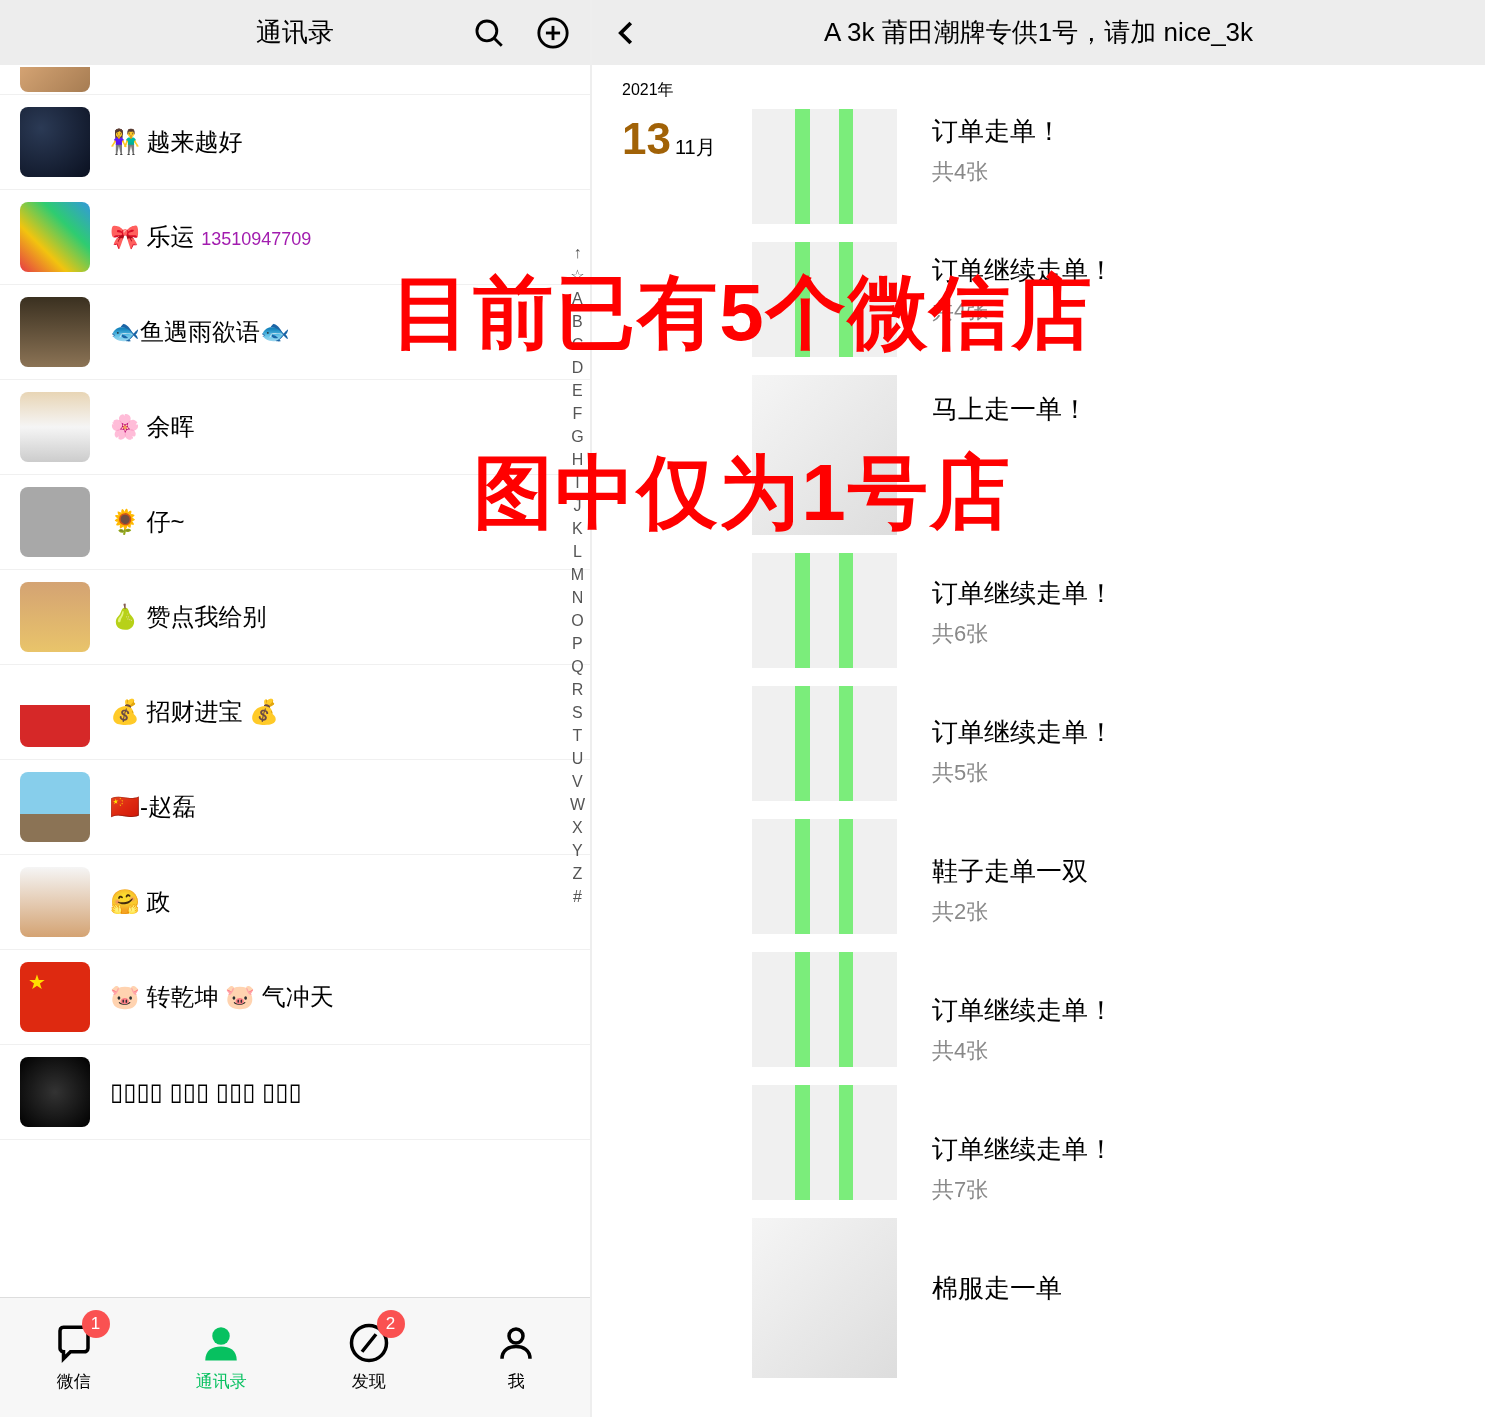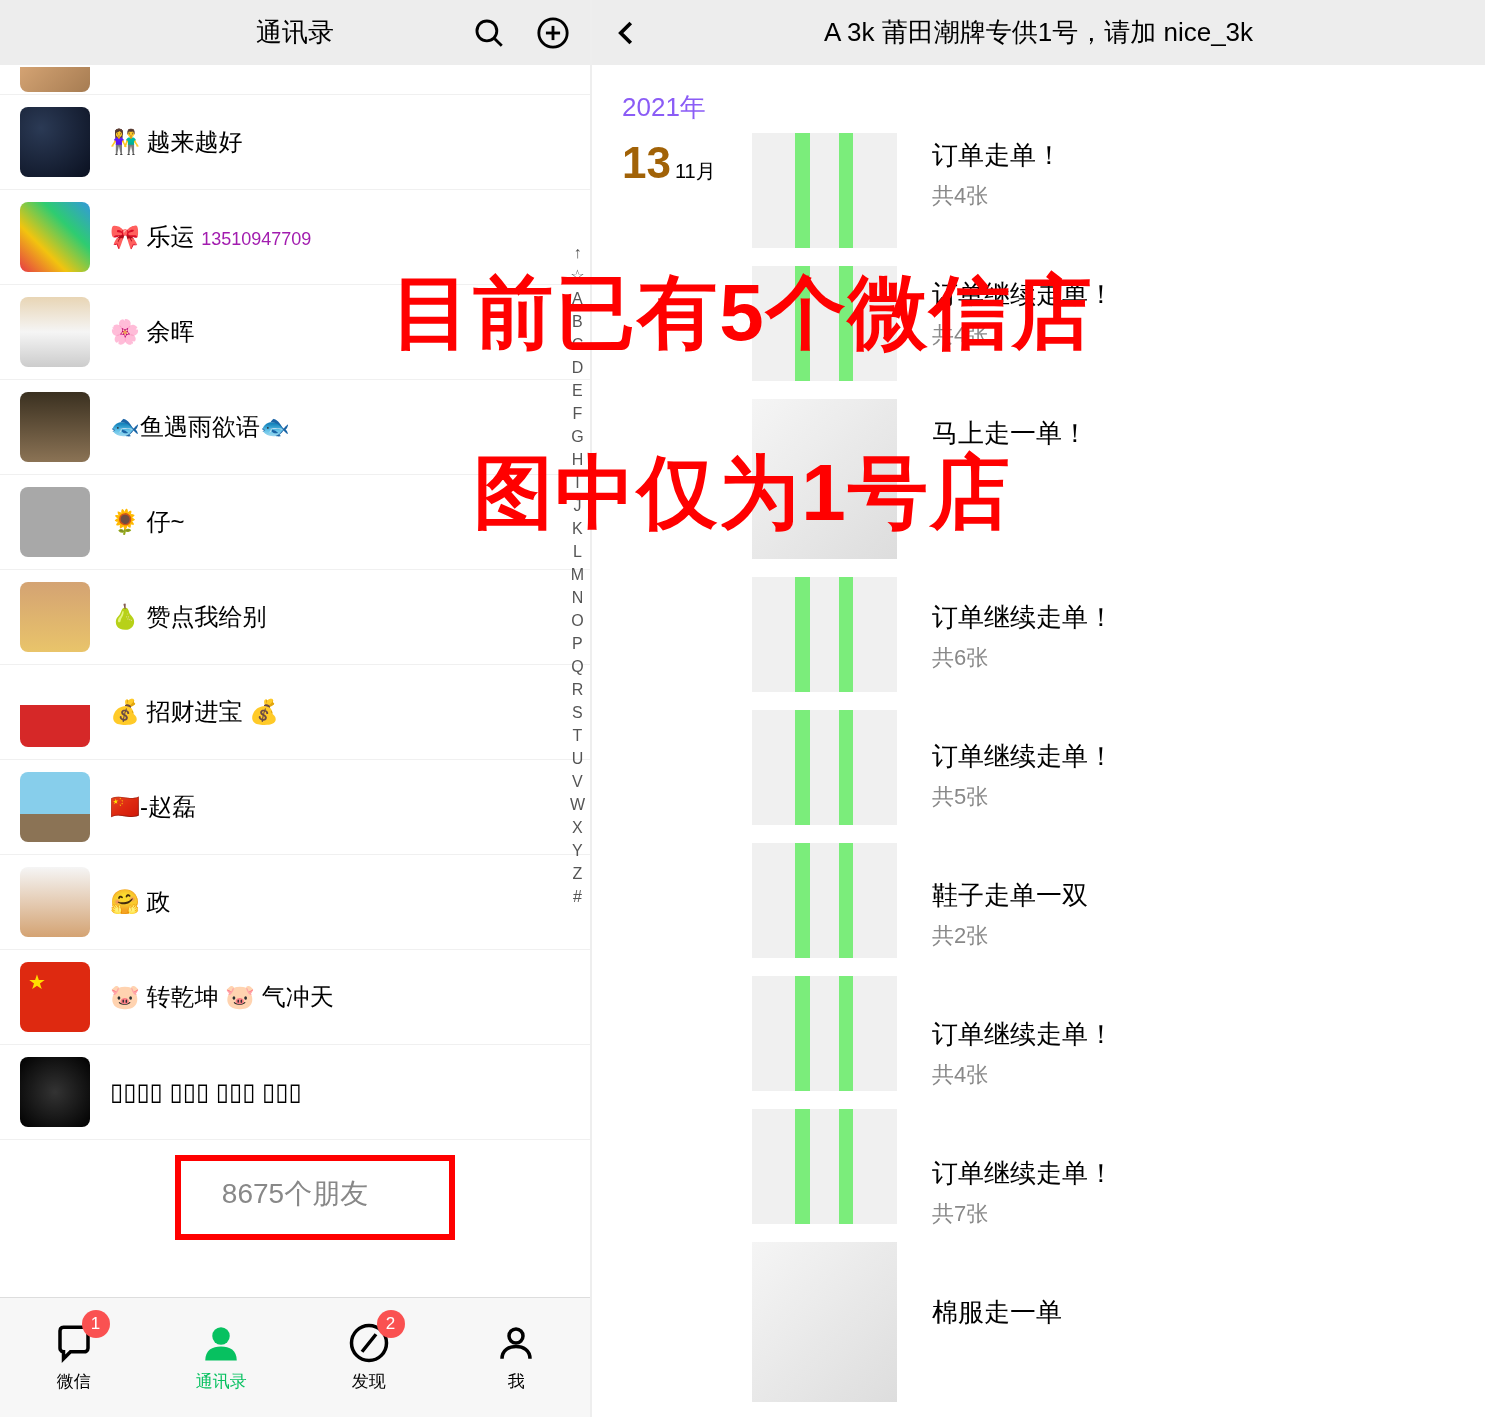--- a/index.html
+++ b/index.html
@@ -56,21 +56,21 @@
 .tab.active svg { fill: #07c160; }
 .badge { position: absolute; top: 12px; right: 38px; background: #fa5151; color: #fff; border-radius: 14px; min-width: 28px; height: 28px; display: flex; align-items: center; justify-content: center; font-size: 17px; font-weight: 500; }
 
 
 .right-header { height: 65px; display: flex; align-items: center; padding: 0 20px; background: #ededed; }
 .back-btn { width: 30px; height: 30px; cursor: pointer; margin-right: 15px; }
 .right-title { font-size: 26px; color: #000; flex: 1; text-align: center; padding-right: 45px; white-space: nowrap; }
 
 
 .feed { flex: 1; overflow-y: hidden; background: #fff; }
-.year-label { font-size: 26px; color: #8b5cf6; padding: 25px 0 8px 30px; }
+.year-label { font-size: 16px; color: #000000; padding: 15px 0 8px 30px; }
 .feed-row { display: flex; padding: 0 30px; }
 .date-col { width: 130px; flex-shrink: 0; padding-top: 5px; }
 .date-day { font-size: 44px; font-weight: 700; color: #a16207; display: inline-block; }
 .date-month { font-size: 20px; color: #000; margin-left: 4px; text-align: right; }
 .thumbs-col { width: 155px; flex-shrink: 0; }
 .text-col { flex: 1; padding-left: 25px; }
 .post { margin-bottom: 18px; }
 .thumb { width: 145px; height: 115px; background: #e8e8e8; background-image: linear-gradient(90deg, #f0f0f0 0%, #f0f0f0 30%, #7bed7b 30%, #7bed7b 40%, #f0f0f0 40%, #f0f0f0 60%, #7bed7b 60%, #7bed7b 70%, #f0f0f0 70%), linear-gradient(0deg, #ddd 50%, #eee 50%); background-size: 100% 20px, 100% 100%; margin-bottom: 6px; }
 .thumb-single { height: 160px; background-image: linear-gradient(135deg, #f5f5f5, #ddd); background-size: cover; }
 .post-text { font-size: 26px; color: #000; padding-top: 5px; }
@@ -111,26 +111,26 @@
         </div>
         <div class="contact-item">
           <div class="avatar av-1"></div>
           <div class="contact-name">👫 越来越好 </div>
         </div>
         <div class="contact-item">
           <div class="avatar av-2"></div>
           <div class="contact-name">🎀 乐运 <span class="sub">13510947709</span></div>
         </div>
         <div class="contact-item">
+          <div class="avatar av-4"></div>
+          <div class="contact-name">🐟鱼遇雨欲语🐟 </div>
+        </div>
+        <div class="contact-item">
           <div class="avatar av-3"></div>
           <div class="contact-name">🌸 余晖 </div>
-        </div>
-        <div class="contact-item">
-          <div class="avatar av-4"></div>
-          <div class="contact-name">🐟鱼遇雨欲语🐟 </div>
         </div>
         <div class="contact-item">
           <div class="avatar av-5"></div>
           <div class="contact-name">🌻 仔~ </div>
         </div>
         <div class="contact-item">
           <div class="avatar av-6"></div>
           <div class="contact-name">🍐 赞点我给别 </div>
         </div>
         <div class="contact-item">
@@ -178,24 +178,20 @@
         <span class="index-item">S</span>
         <span class="index-item">T</span>
         <span class="index-item">U</span>
         <span class="index-item">V</span>
         <span class="index-item">W</span>
         <span class="index-item">X</span>
         <span class="index-item">Y</span>
         <span class="index-item">Z</span>
         <span class="index-item">#</span>
       </div>
-    <div class="friend-count-wrapper">
-      <span class="friend-count">8675个朋友</span>
-      <div class="red-box"></div>
-    </div>
   </div>
 
   <div class="tab-bar" id="tab-bar">
       <div class="tab">
         <svg viewBox="0 0 24 24" fill="none" stroke="#000" stroke-width="2">
           <path d="M4 5 C4 3 6 3 6 3 L18 3 C20 3 20 5 20 5 L20 15 C20 17 18 17 18 17 L10 17 L6 21 L6 17 C4 17 4 15 4 15 Z"></path>
         </svg>
         <div class="tab-label">微信</div>
         <div class="badge">1</div>
       </div>

